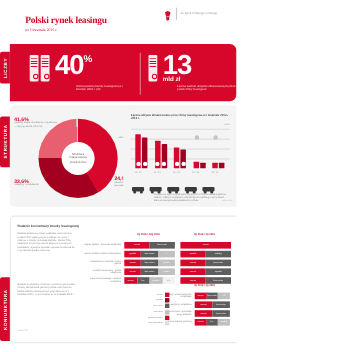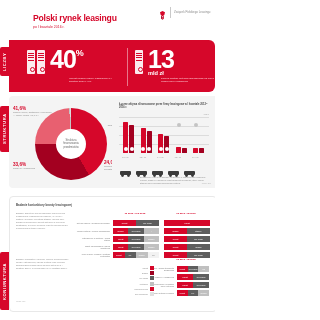--- a/index.html
+++ b/index.html
@@ -1,21 +1,21 @@
 <!DOCTYPE html>
 <html><head>
 <meta charset="utf-8">
 <style>
   html,body{margin:0;padding:0;background:#ffffff;}
   body{width:215px;height:320px;overflow:hidden;
        font-family:"Liberation Sans",sans-serif;color:#3a3a3a;}
   .page{position:relative;width:215px;height:320px;background:#fff;}
 
   
-  .header{position:absolute;left:12px;top:0;width:215px;height:38px;}
+  .header{position:absolute;left:2px;top:0;width:215px;height:38px;font-family:Liberation Serif, serif;}
   .title{position:absolute;left:21px;top:14px;font-size:8.6px;font-weight:bold;
          color:#d6072a;letter-spacing:-.2px;line-height:9px;}
   .subtitle{position:absolute;left:21px;top:25px;font-size:3.4px;color:#d6072a;
             letter-spacing:.05px;}
   .logo{position:absolute;left:146px;top:7px;display:flex;align-items:center;gap:3px;}
   .logo-mark{width:9px;height:11px;position:relative;}
   .logo-div{width:1px;height:11px;background:#c9c9c9;}
   .logo-text{font-size:2.9px;color:#8d8d8d;line-height:3.6px;max-width:40px;}
 
   

